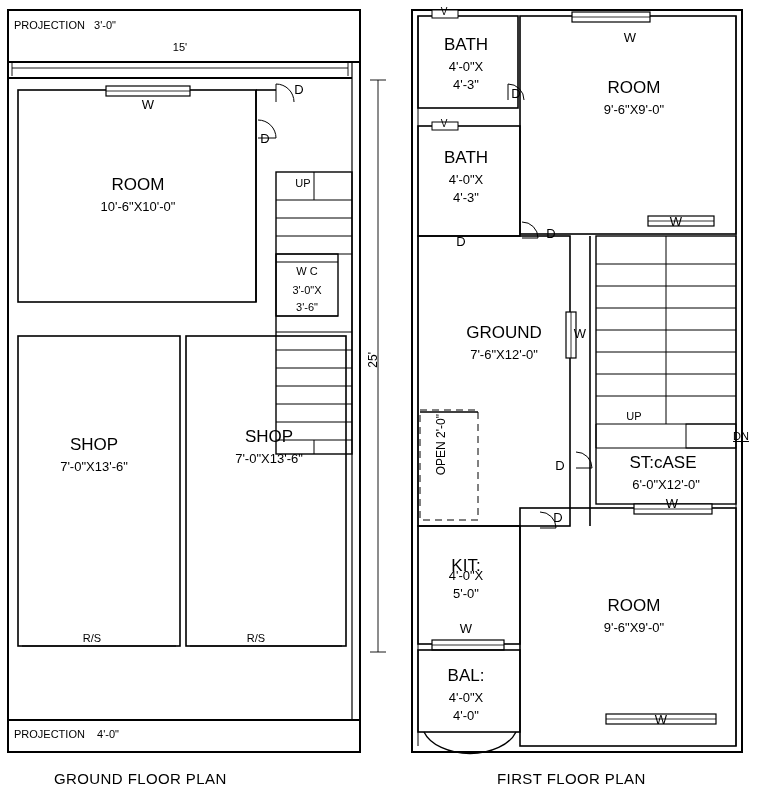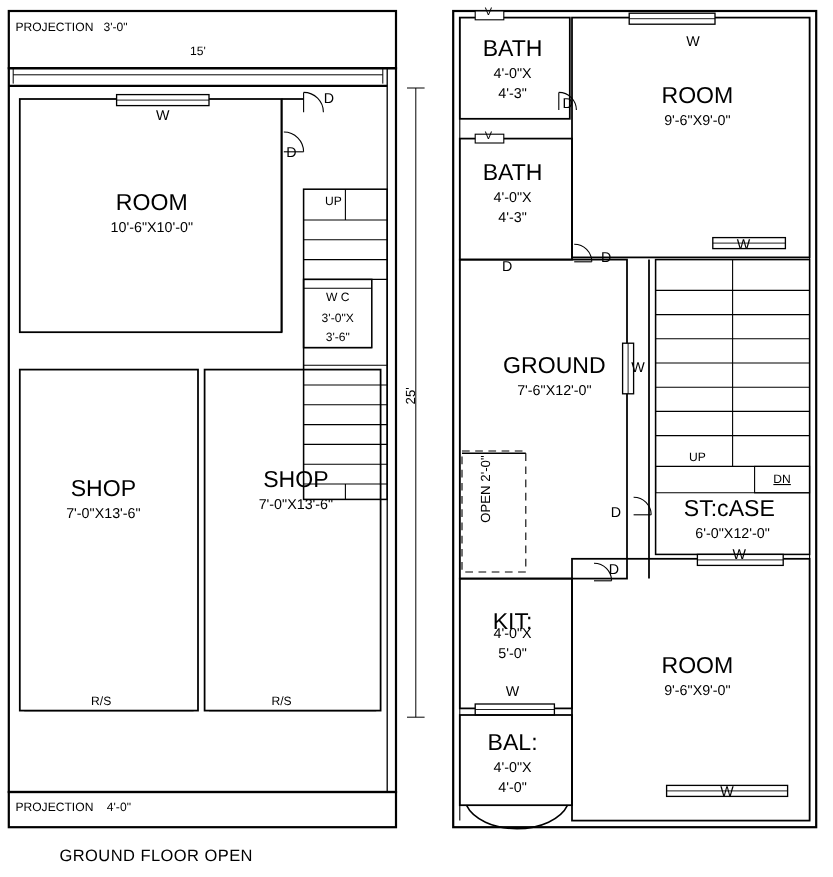--- a/index.html
+++ b/index.html
@@ -24,21 +24,21 @@
   .lbl {
     position: absolute;
     font-size: 13px;
     line-height: 15px;
     white-space: pre;
     color: #000;
   }
   .lbl.c { text-align: center; transform: translateX(-50%); }
   .lbl.small { font-size: 11px; }
   .lbl.tiny { font-size: 10px; }
-  .lbl.big { font-size: 21px; }
+  .lbl.big { font-size: 17px; }
   .vert {
     position: absolute;
     font-size: 12px;
     writing-mode: vertical-rl;
     transform: rotate(180deg);
     white-space: pre;
   }
   .caption {
     position: absolute;
     font-size: 15px;
@@ -236,21 +236,21 @@
   <div class="lbl c" style="left:676px; top:214px;">W</div>
 
   <div class="lbl big c" style="left:504px; top:325px;">GROUND</div>
   <div class="lbl c" style="left:504px; top:347px;">7'-6"X12'-0"</div>
 
   <div class="lbl c" style="left:580px; top:326px;">W</div>
 
   <div class="vert" style="left:434px; top:414px;">OPEN 2'-0"</div>
 
   <div class="lbl c small" style="left:634px; top:409px;">UP</div>
-  <div class="lbl c small" style="left:711px; top:429px;text-decoration:underline;">DN</div>
+  <div class="lbl c small" style="left:741px; top:429px;text-decoration:underline;">DN</div>
 
   <div class="lbl c" style="left:560px; top:458px;">D</div>
   <div class="lbl c" style="left:558px; top:510px;">D</div>
 
   <div class="lbl big c" style="left:663px; top:455px;">ST:cASE</div>
   <div class="lbl c" style="left:666px; top:477px;">6'-0"X12'-0"</div>
 
   <div class="lbl c" style="left:672px; top:496px;">W</div>
 
   <div class="lbl big c" style="left:466px; top:546px;margin-top:12px;">KIT:</div>
@@ -262,15 +262,16 @@
   <div class="lbl big c" style="left:634px; top:598px;">ROOM</div>
   <div class="lbl c" style="left:634px; top:620px;">9'-6"X9'-0"</div>
 
   <div class="lbl big c" style="left:466px; top:668px;">BAL:</div>
   <div class="lbl c" style="left:466px; top:690px;">4'-0"X</div>
   <div class="lbl c" style="left:466px; top:708px;">4'-0"</div>
 
   <div class="lbl c" style="left:854px; top:712px;"></div>
   <div class="lbl c" style="left:661px; top:712px;">W</div>
 
-  <div class="caption" style="left:54px; top:770px;">GROUND FLOOR OPEN</div>
+  <div class="caption" style="left:54px; top:770px;">GROUND FLOOR PLAN</div>
+  <div class="caption" style="left:497px; top:770px;">FIRST FLOOR PLAN</div>
 
 </div>
 
 </body></html>

